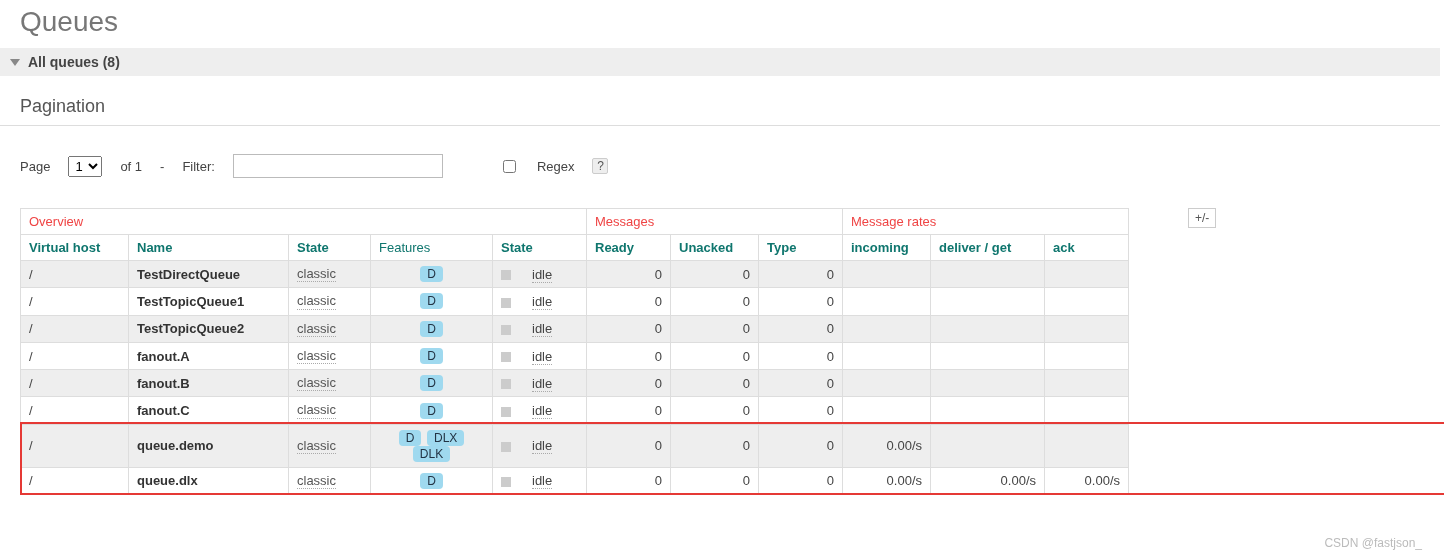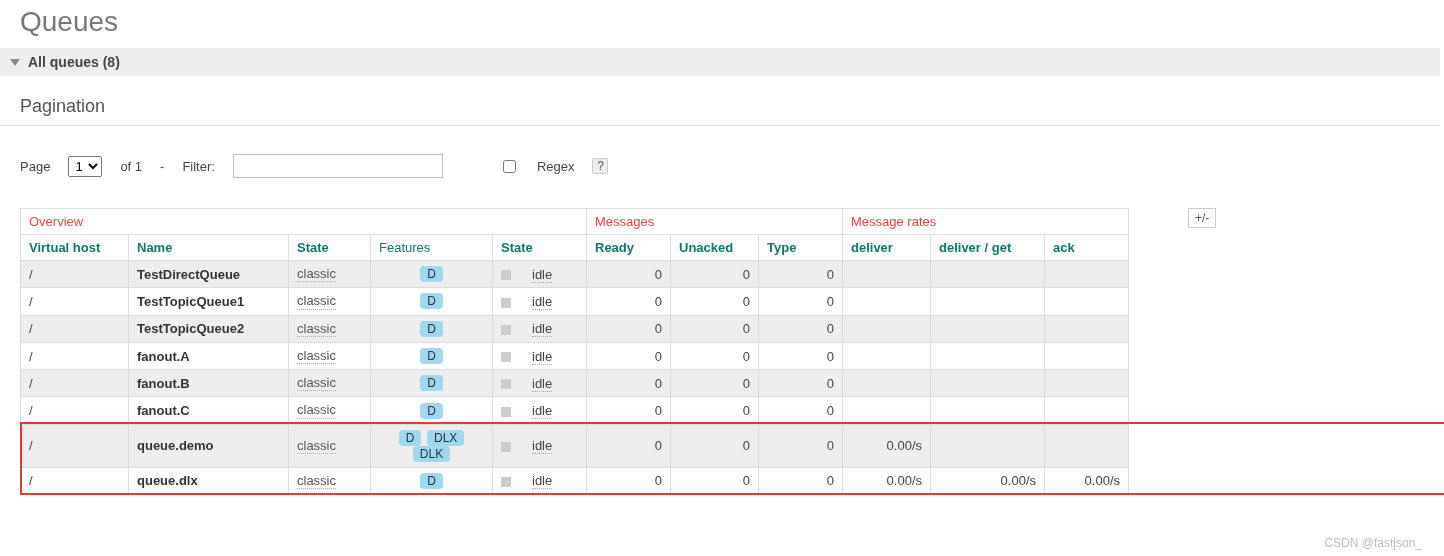--- a/index.html
+++ b/index.html
@@ -209,21 +209,21 @@
         </tr>
         <tr class="cols">
           <th>Virtual host</th>
           <th>Name</th>
           <th>State</th>
           <th style="font-weight:normal">Features</th>
           <th>State</th>
           <th>Ready</th>
           <th>Unacked</th>
           <th>Type</th>
-          <th>deliver</th>
+          <th>incoming</th>
           <th>deliver / get</th>
           <th>ack</th>
         </tr>
       </thead>
       <tbody id="tbody">
           <tr class="odd">
             <td>/</td>
             <td><span class="name-cell">TestDirectQueue</span></td>
             <td><span class="type-cell">classic</span></td>
             <td class="feat-cell"><span class="badge">D</span></td>

